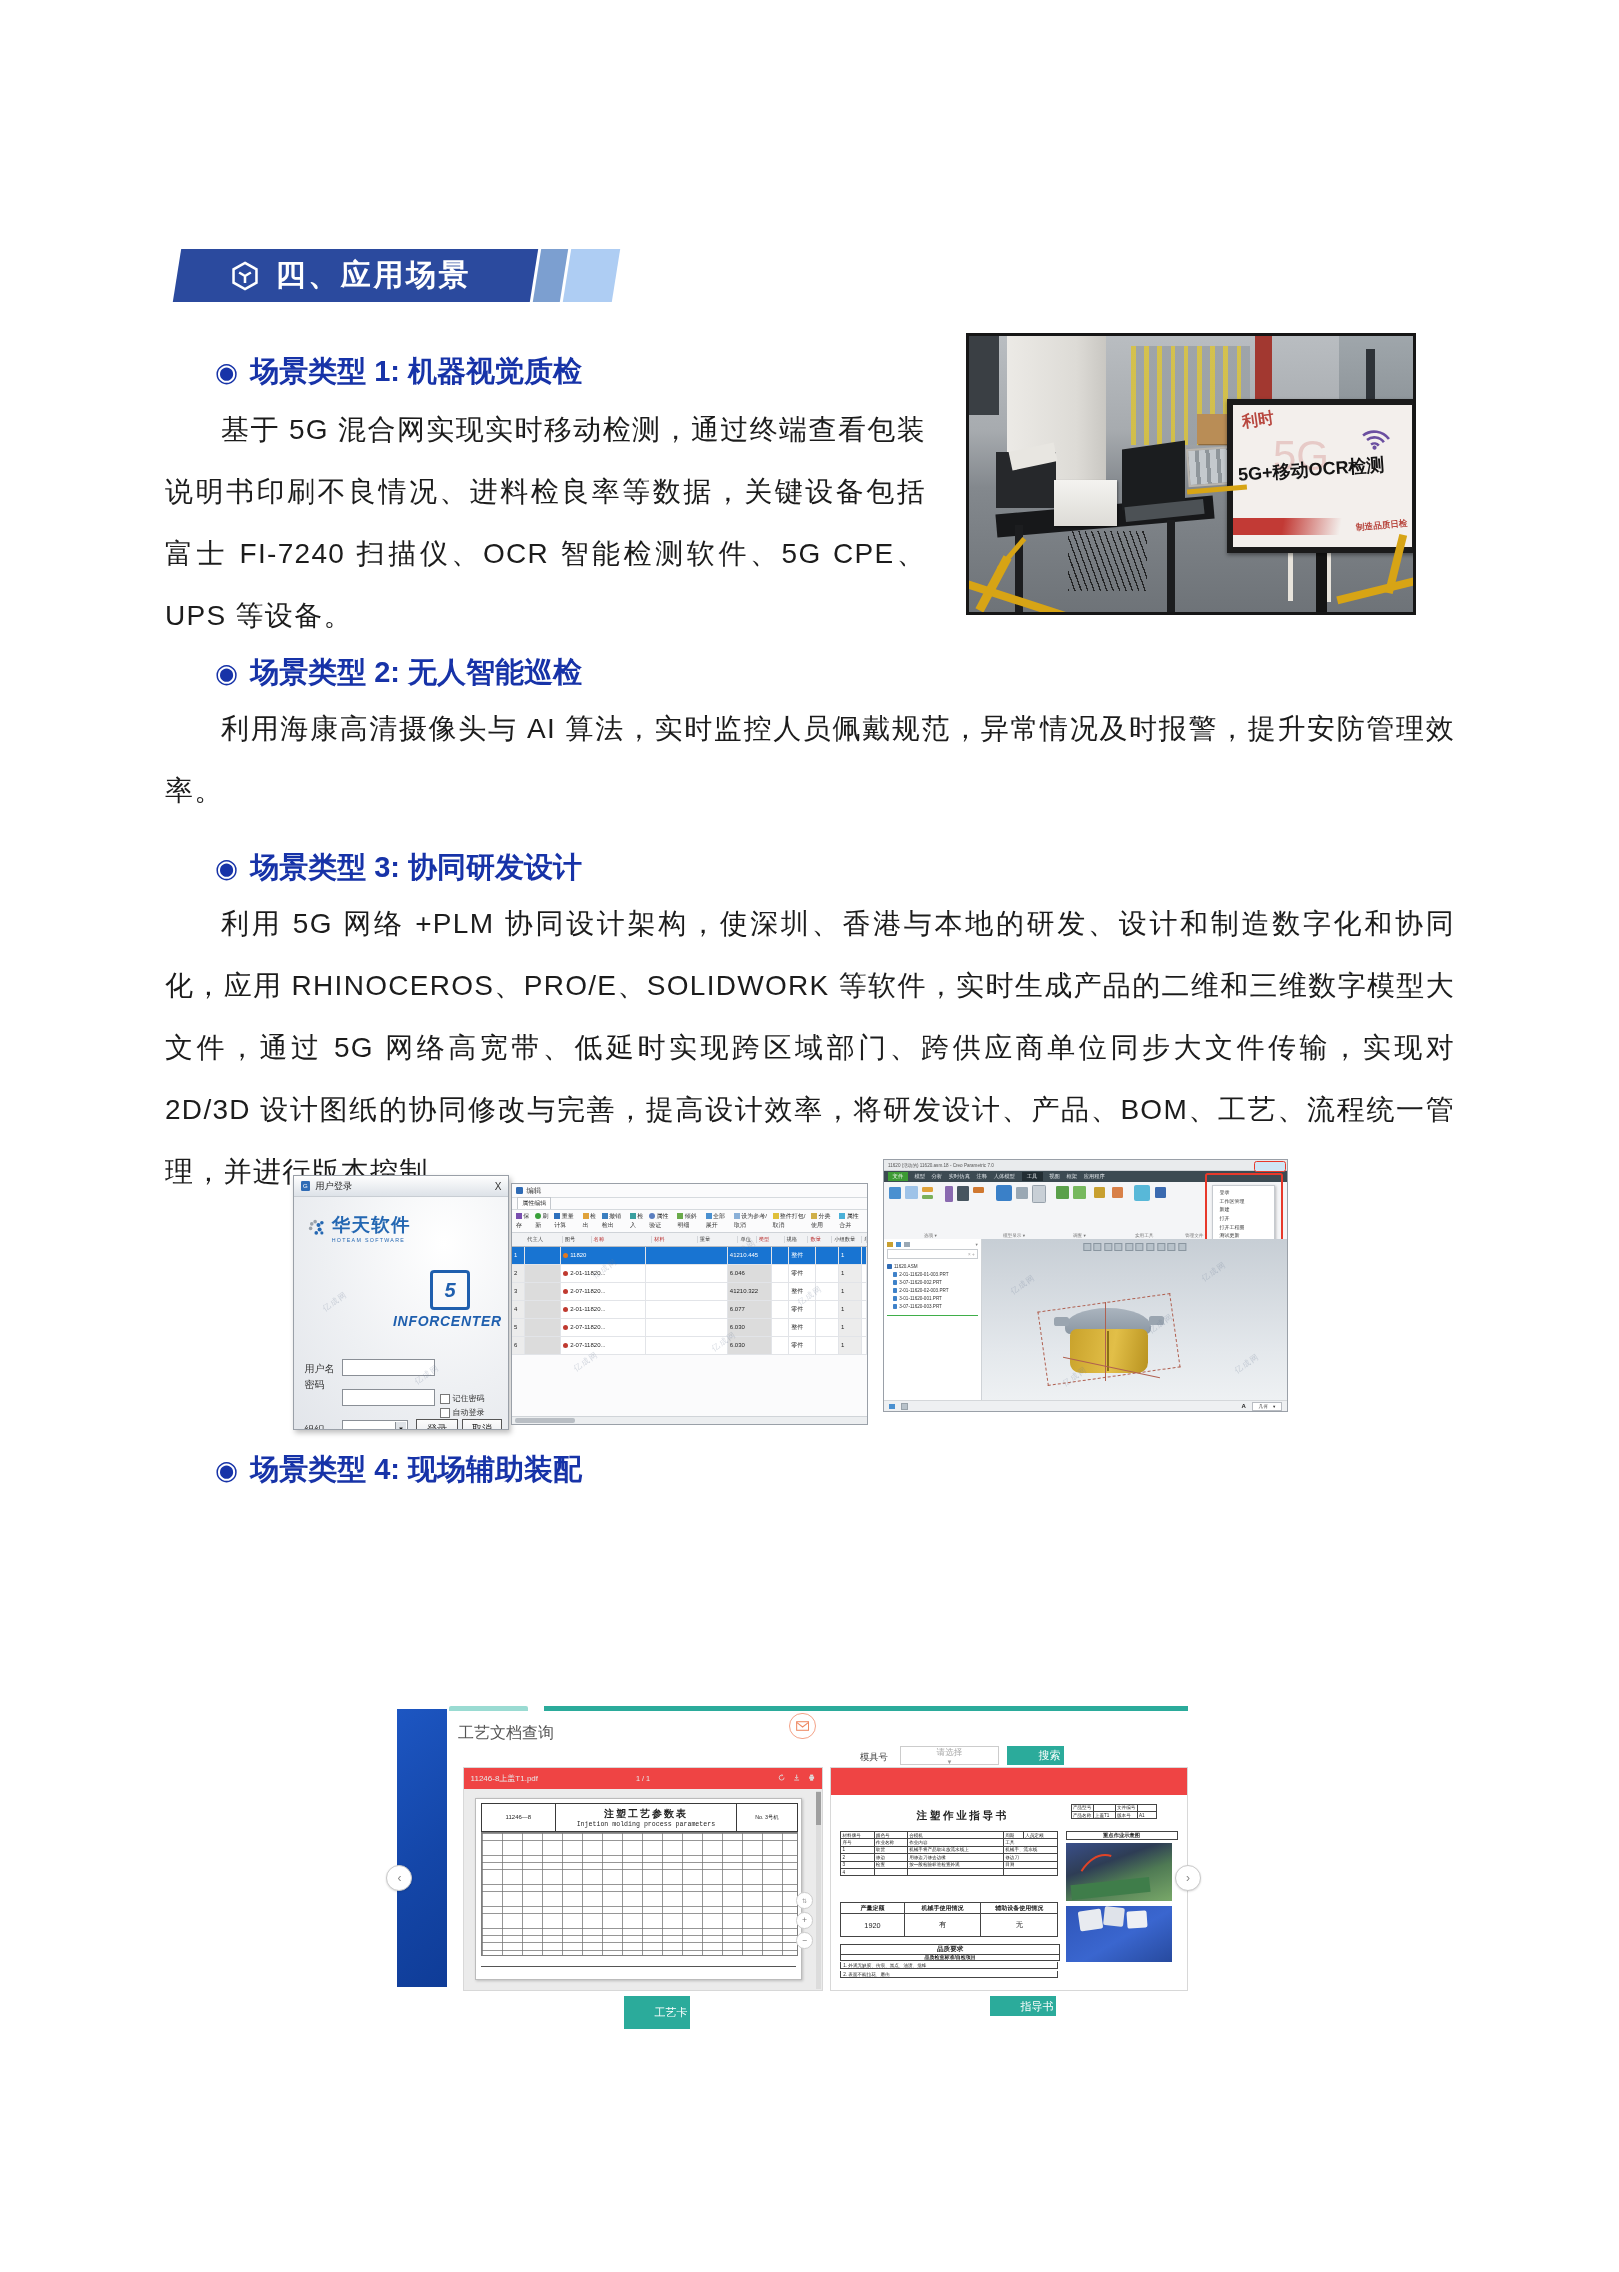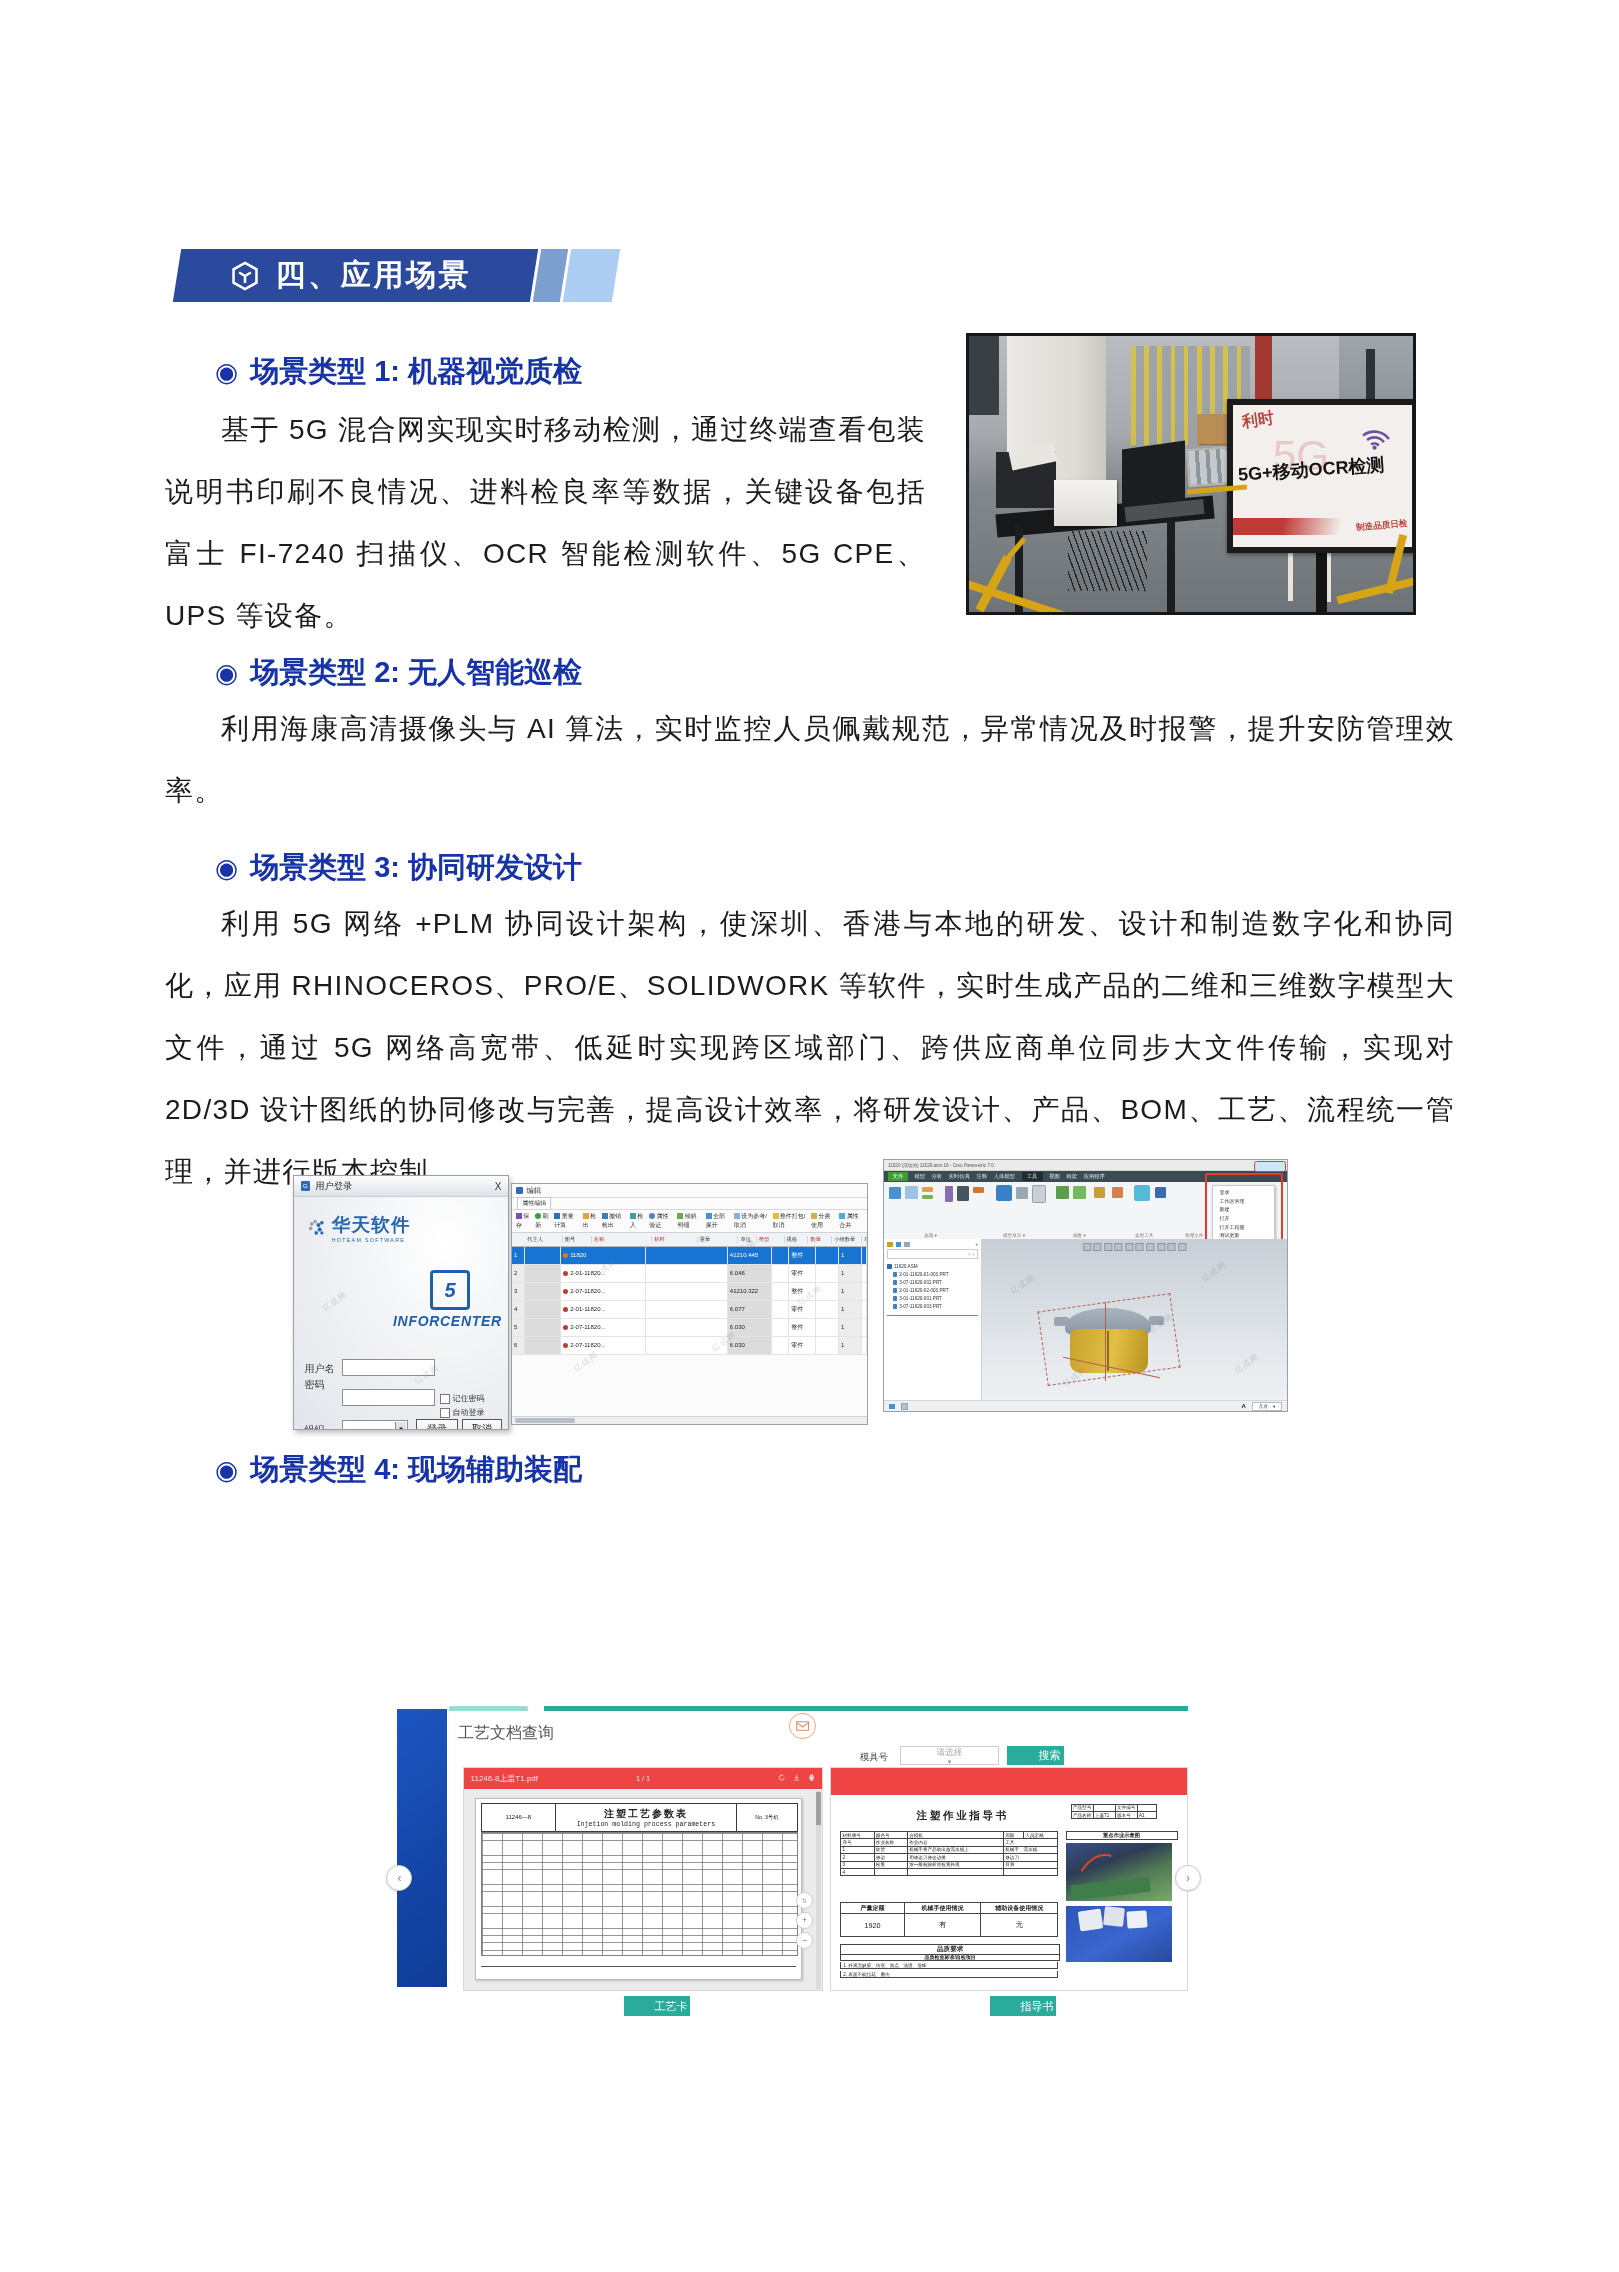--- a/index.html
+++ b/index.html
@@ -676,21 +676,21 @@
           </tr>
         </tbody>
           </table>
         <div class="abs" style="left:2.6px;top:143px;width:218px;border:0.7px solid #444;text-align:center;font-size:6.6px;font-weight:bold;">品质要求</div>
         <div class="abs" style="left:2.6px;top:153px;width:218px;border:0.7px solid #444;border-top:none;text-align:center;font-size:5px;font-weight:bold;">品质检查标准/自检项目</div>
         <div class="abs" style="left:2.6px;top:161px;width:218px;border:0.7px solid #444;border-top:none;font-size:4.6px;padding:0.7px 2px;box-sizing:border-box;">1. 外观无缺胶、伤痕、黑点、油渍、批锋</div>
         <div class="abs" style="left:2.6px;top:170px;width:218px;border:0.7px solid #444;border-top:none;font-size:4.6px;padding:0.7px 2px;box-sizing:border-box;">2. 表面不能拉花、磨伤</div>
       </div>
     </div>
 
-    <span class="abs teal-btn" style="left:227px;top:290px;width:38px;height:20px;">
+    <span class="abs teal-btn" style="left:227px;top:290px;width:38px;height:33px;">
         <span>工艺卡</span>
       </span>
     <span class="abs teal-btn" style="left:593px;top:290px;width:38px;height:20px;">
         <span>指导书</span>
       </span>
 
     <span class="pager-circle" style="left:-10.6px;top:159px;">‹</span>
     <span class="pager-circle" style="left:778px;top:159px;">›</span>
   </div>
 

